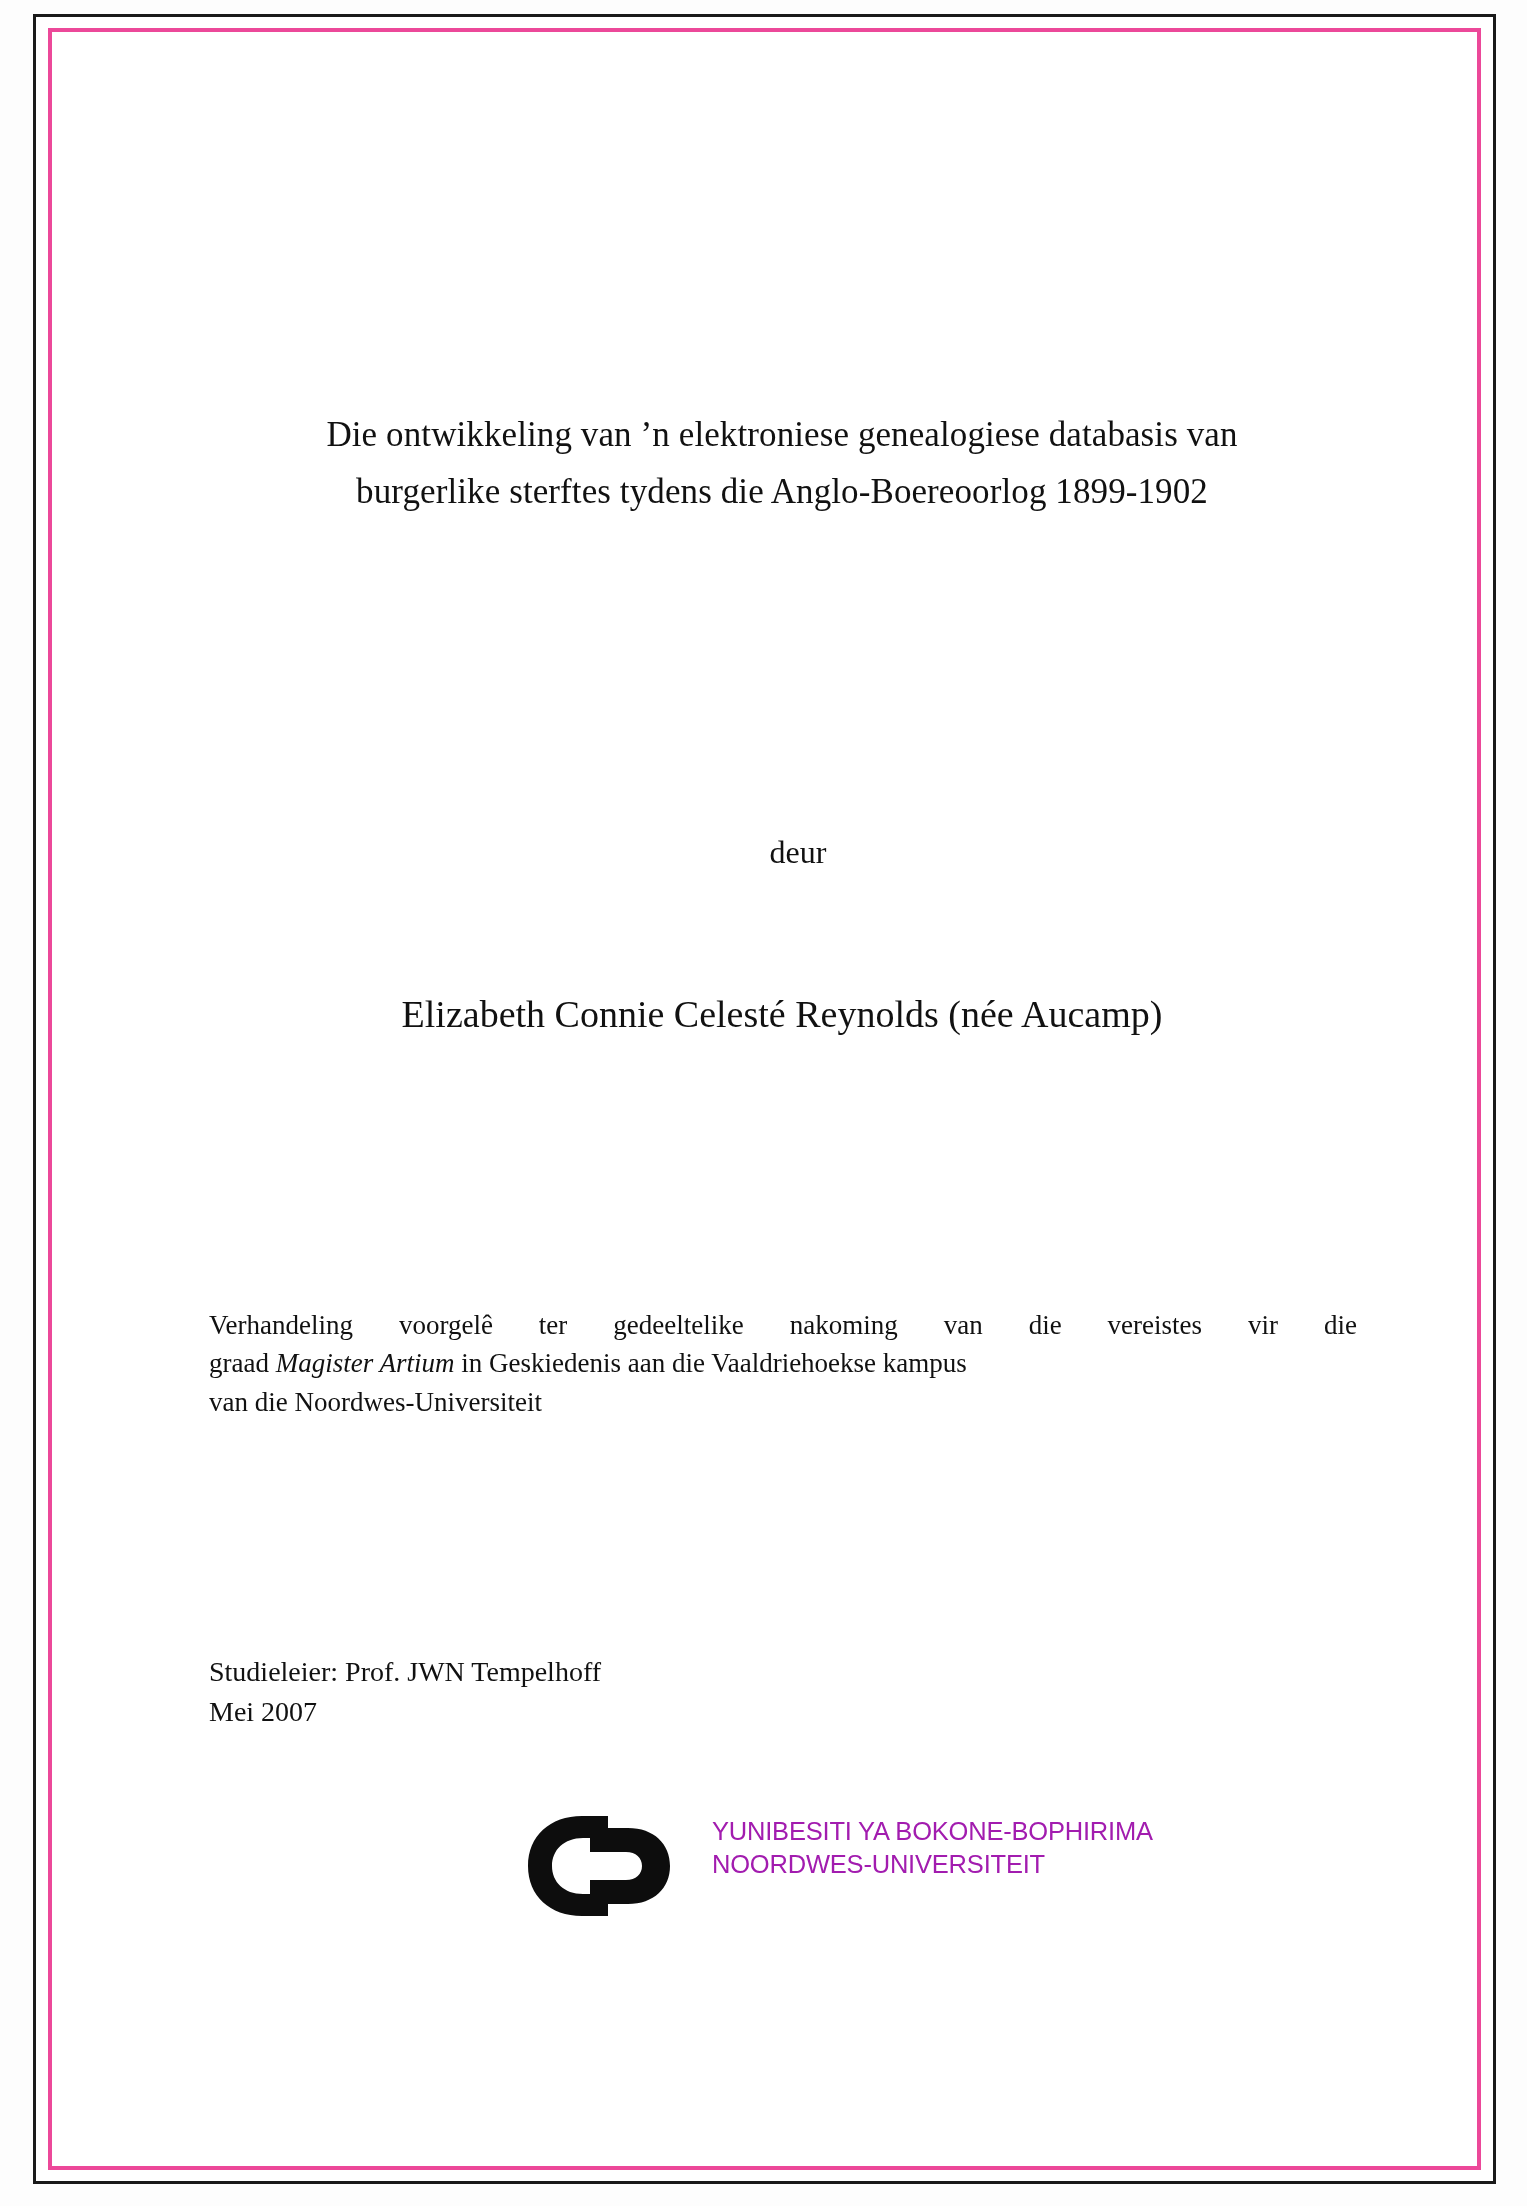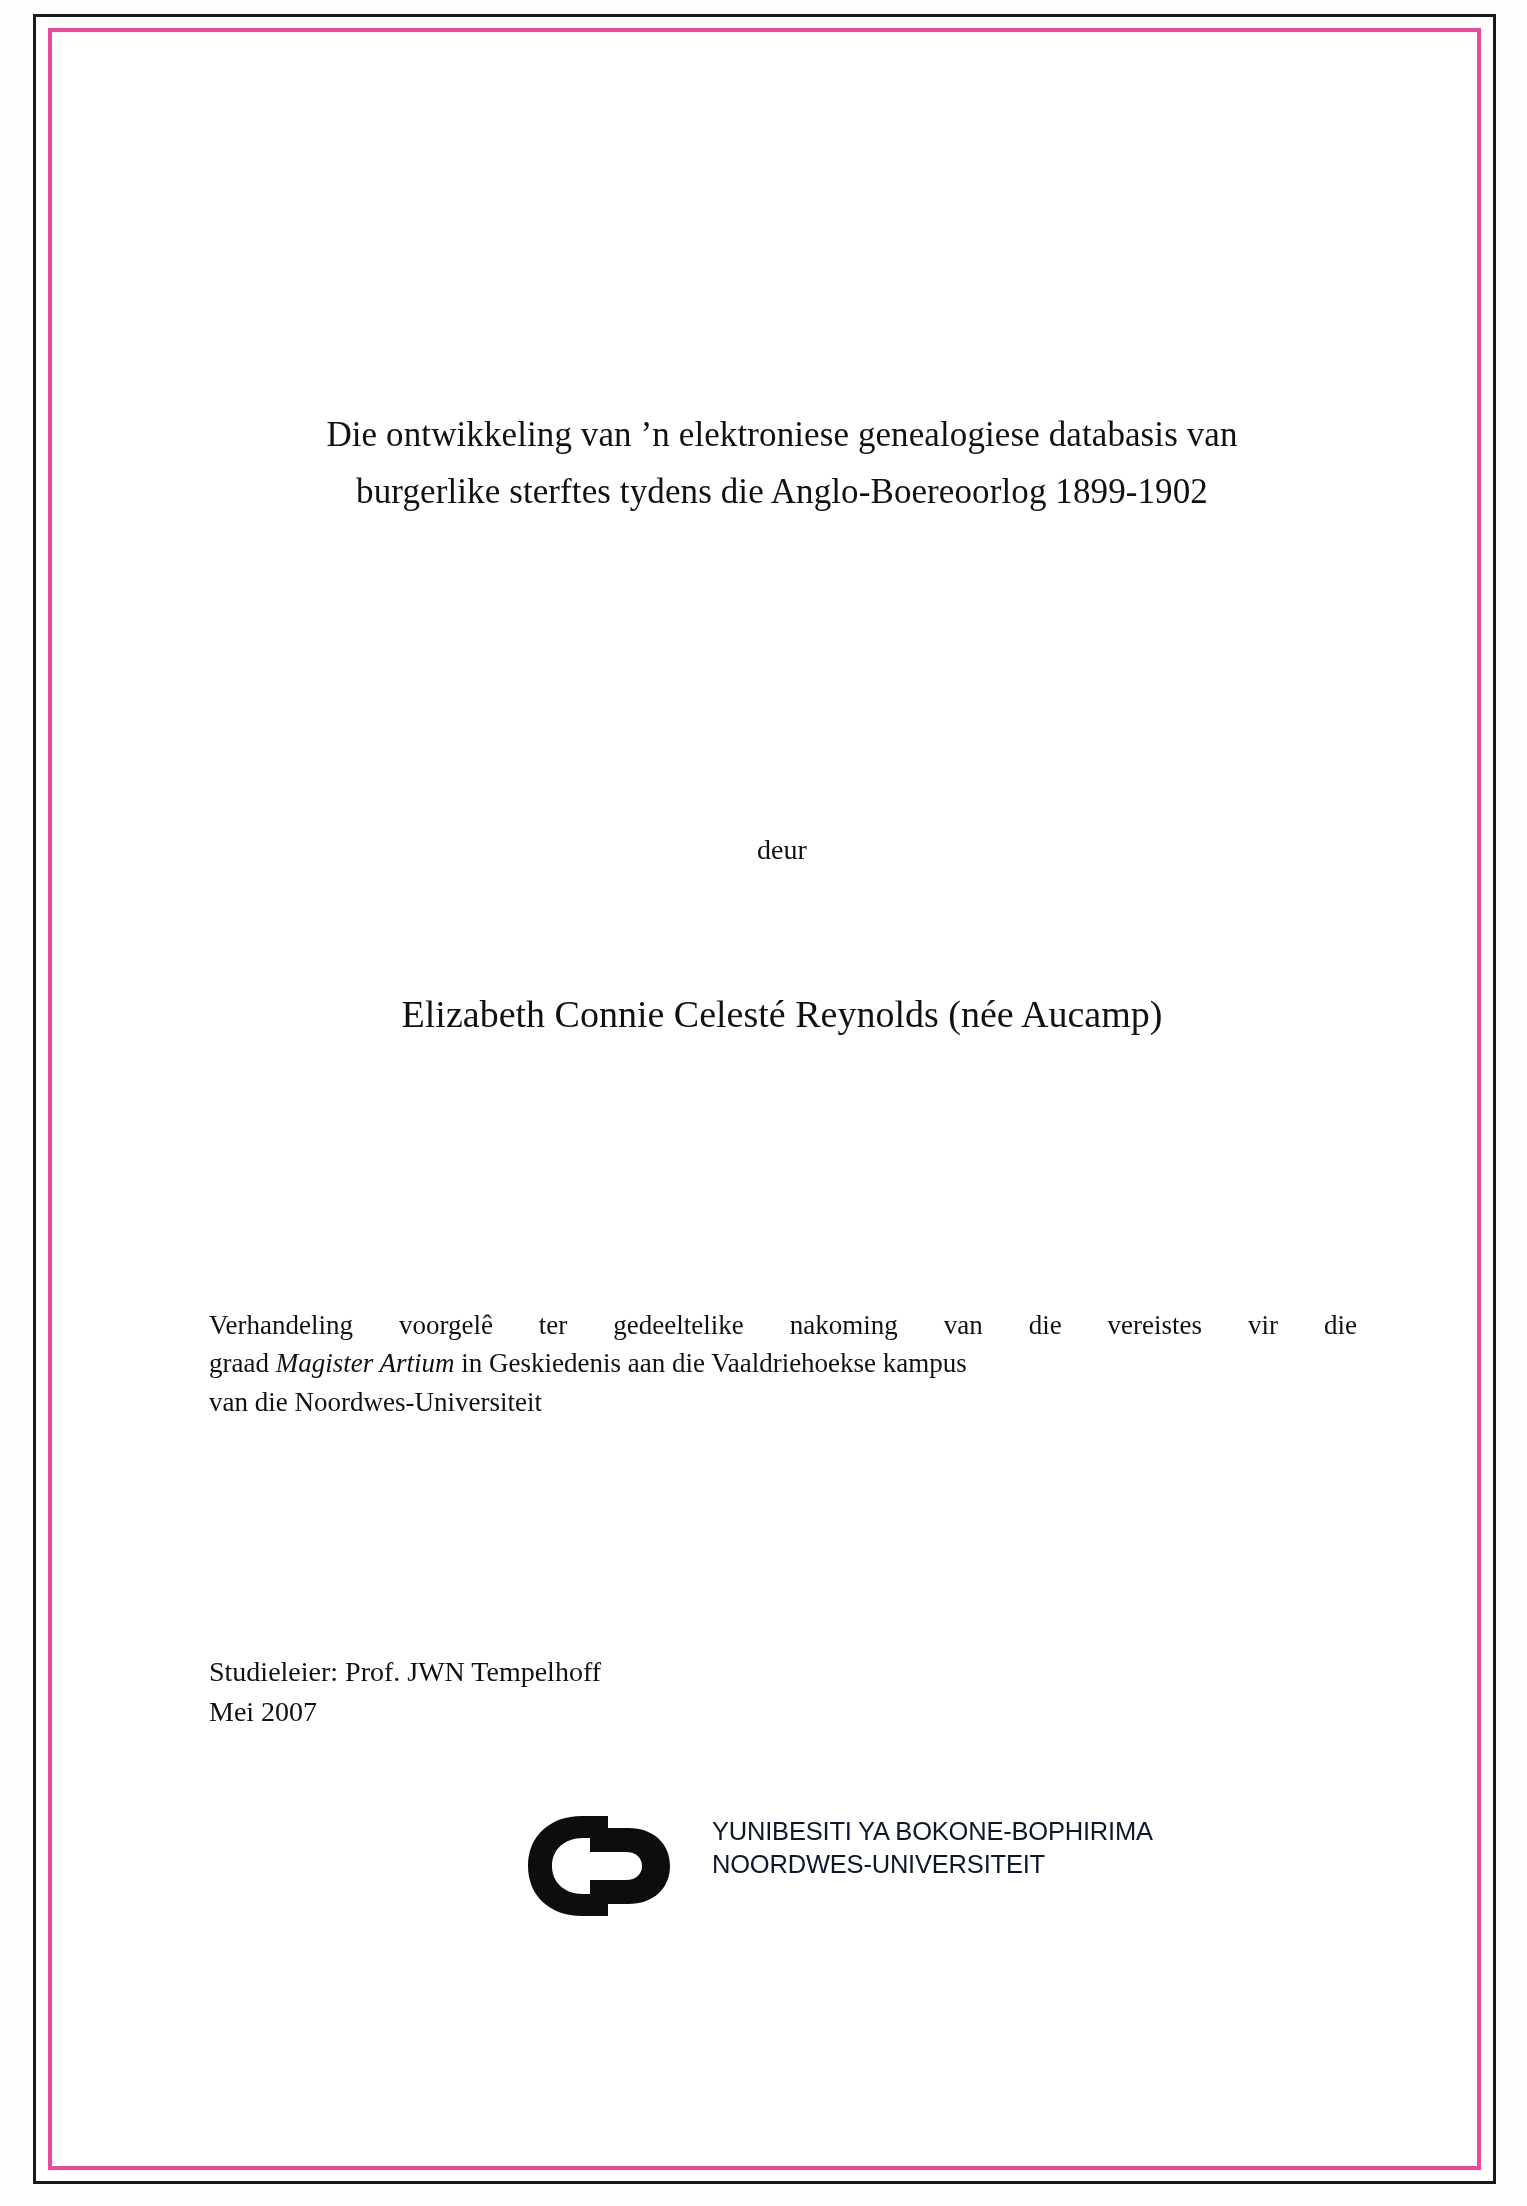--- a/index.html
+++ b/index.html
@@ -66,24 +66,24 @@
   }
   .title-line {
     font-size: 35px;
     line-height: 1.62;
     letter-spacing: 0.1px;
   }
 
   .deur {
     position: absolute;
     top: 802px;
-    left: 0;
+    left: 16px;
     width: 1160px;
     text-align: center;
-    font-size: 28px;
+    font-size: 32px;
   }
 
   .author {
     position: absolute;
     top: 960px;
     left: 0;
     width: 1160px;
     text-align: center;
     font-size: 38px;
   }
@@ -133,21 +133,21 @@
     height: 104px;
   }
   .logo-text {
     position: absolute;
     left: 192px;
     top: 3px;
     font-family: "Liberation Sans", sans-serif;
     font-size: 25.5px;
     line-height: 1.29;
     letter-spacing: -0.2px;
-    color: #0f172a;
+    color: #a21caf;
     white-space: nowrap;
   }
 </style>
 </head>
 <body>
 
 <div class="scan">
   <div class="frame-outer">
     <div class="frame-inner">
 

